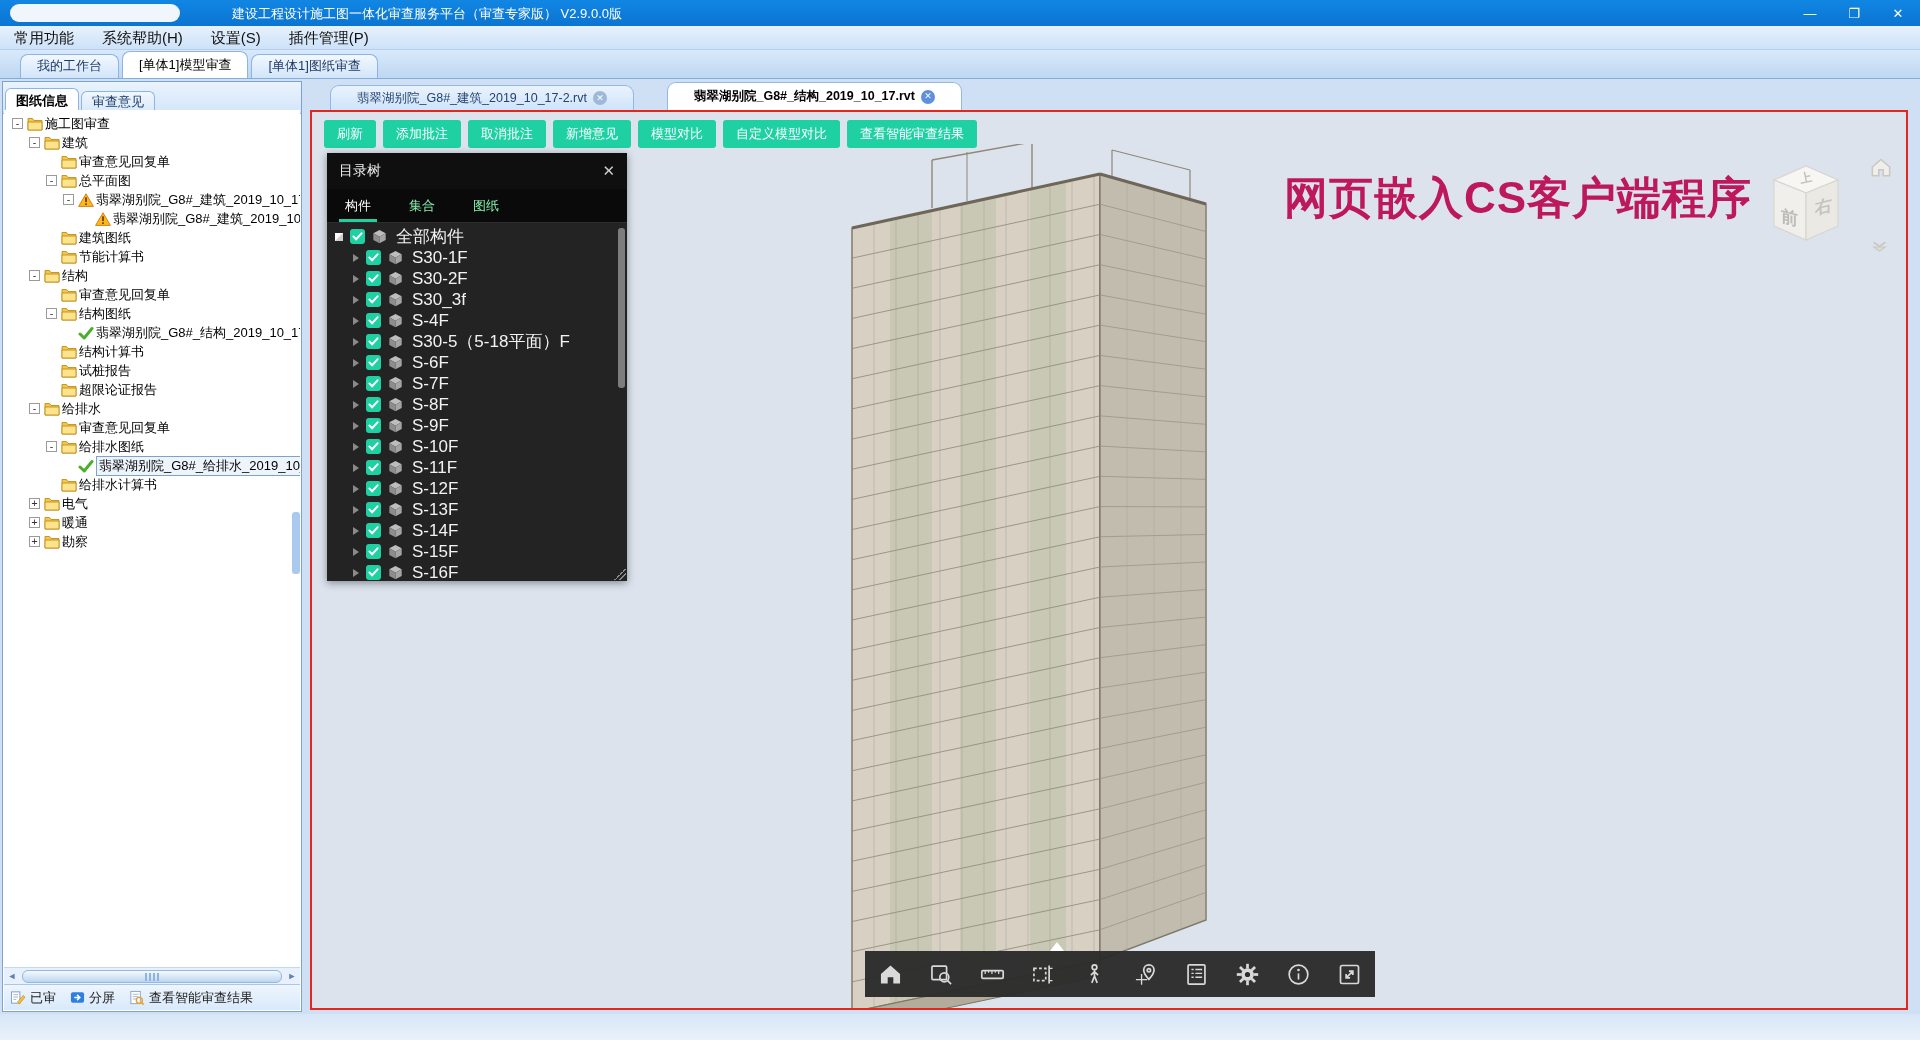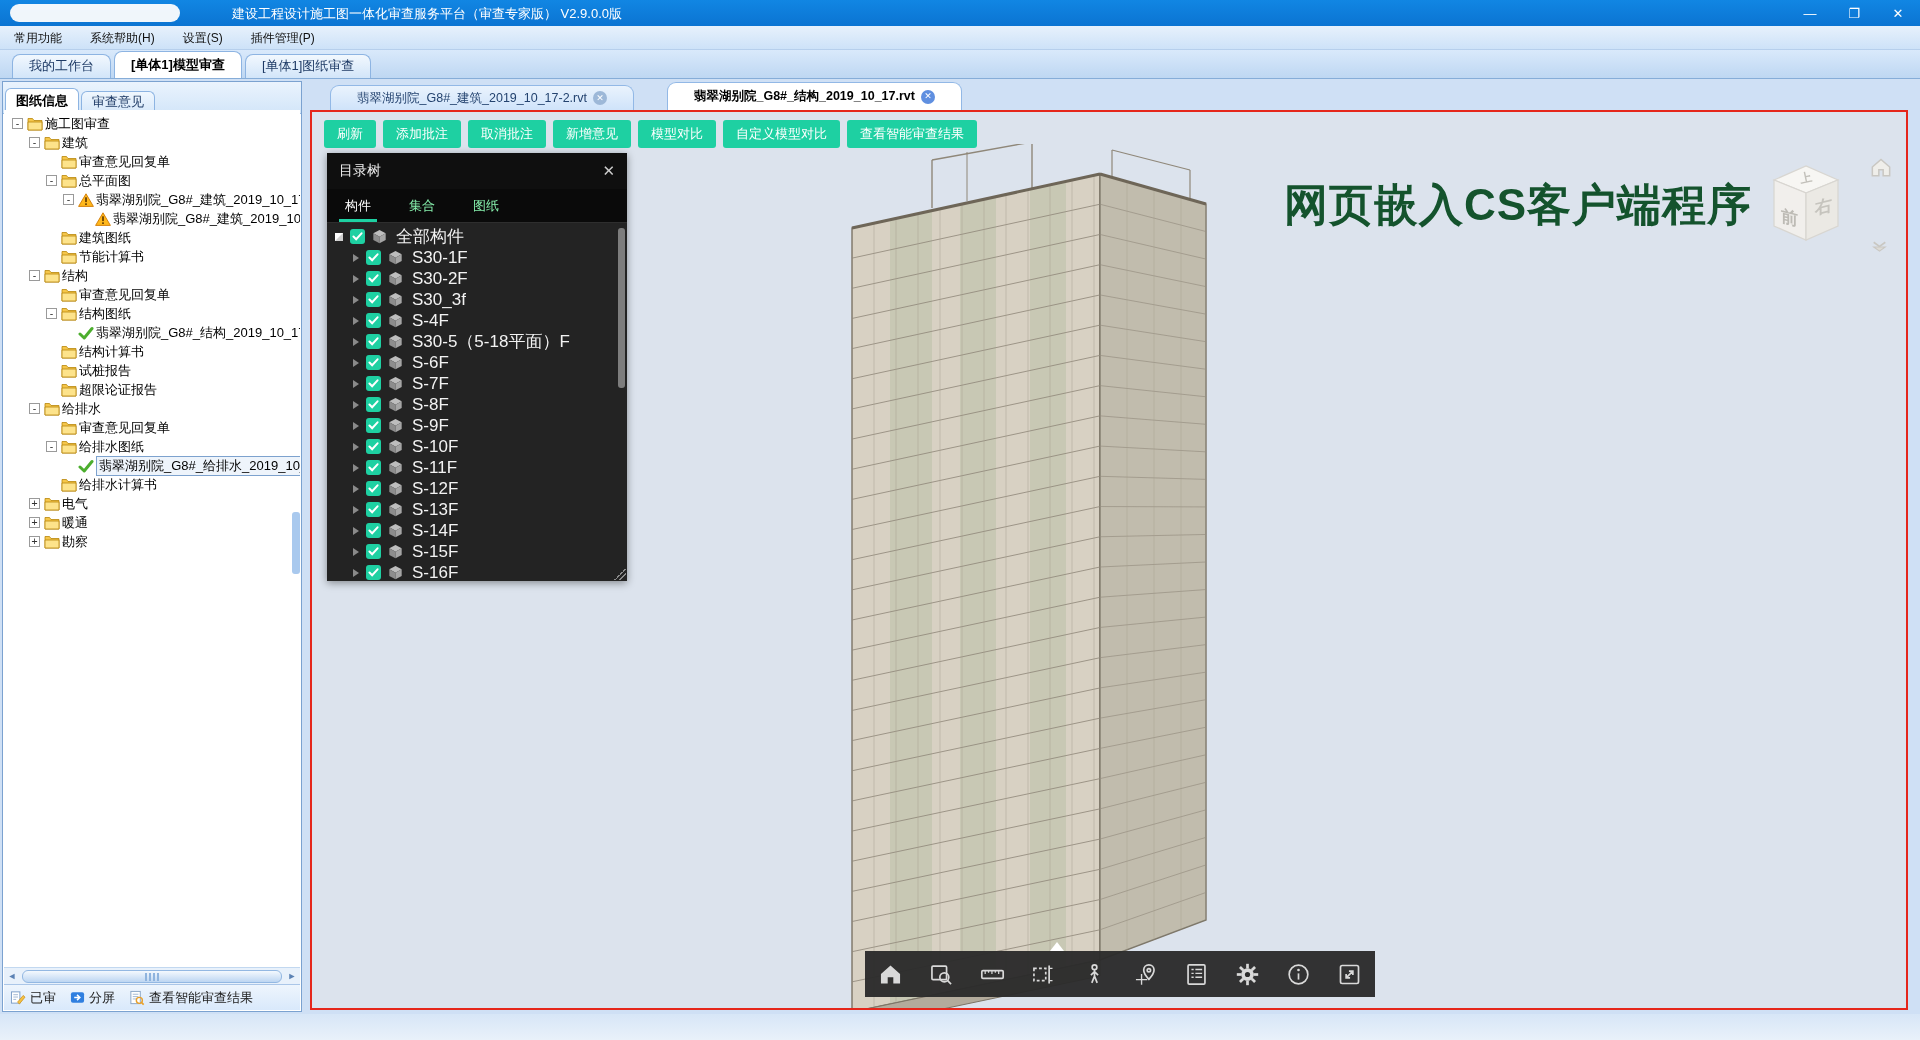--- a/index.html
+++ b/index.html
@@ -11,30 +11,30 @@
     background:linear-gradient(#1186e3,#0b74d2); color:#fff; font-size:13px; }
   .logo-blob { position:absolute; left:10px; top:4px; width:170px; height:18px;
     background:#fdfdfd; border-radius:9px; opacity:.95; }
   .title-text { position:absolute; left:232px; top:5px; white-space:nowrap; }
   .win-controls { position:absolute; right:0; top:0; height:26px; display:flex; }
   .win-btn { width:44px; height:26px; color:#fff; font-size:13px; display:flex;
     align-items:center; justify-content:center; cursor:default; }
 
   .menubar { position:absolute; left:0; top:26px; width:1920px; height:24px;
     background:linear-gradient(#e7f1fc,#cde2f8); display:flex; align-items:center;
-    font-size:12px; color:#111; border-bottom:1px solid #b6cfec; }
+    font-size:15px; color:#111; border-bottom:1px solid #b6cfec; }
   .menu-item { padding:0 14px; height:24px; line-height:24px; }
 
   .maintabs { position:absolute; left:0; top:50px; width:1920px; height:29px;
     background:linear-gradient(#d9e9fb,#bed7f2); display:flex; align-items:flex-end;
-    padding-left:12px; border-bottom:1px solid #86add8; }
+    padding-left:20px; border-bottom:1px solid #86add8; }
   .mtab { height:24px; line-height:22px; padding:0 16px; font-size:13px; color:#1f3b66;
     background:linear-gradient(#f2f8fe,#d2e5f9); border:1px solid #8db4e2; border-bottom:none;
     border-radius:8px 8px 0 0; margin-right:3px; }
-  .mtab.active { height:27px; line-height:25px; background:#fff; font-weight:bold; color:#000;text-align:center; }
+  .mtab.active { height:27px; line-height:25px; background:#fff; font-weight:normal; color:#000;text-align:center; }
 
   
   .sidebar { position:absolute; left:2px; top:81px; width:300px; height:931px;
     background:#fff; border:1px solid #7ba2d0; }
   .side-tabs { height:32px; display:flex; align-items:flex-end; padding-left:2px;
     background:linear-gradient(#eaf3fd,#d3e6f9); border-bottom:1px solid #9dbde4; }
   .stab { height:22px; line-height:20px; padding:0 10px; font-size:13px; color:#1f3b66;
     border:1px solid #8db4e2; border-bottom:none; border-radius:6px 6px 0 0;
     background:linear-gradient(#f0f7fe,#d7e8fa); margin-right:2px; }
   .stab.active { background:#fff; font-weight:bold; color:#000; height:25px; line-height:23px; }
@@ -83,22 +83,22 @@
     border:2px solid #e5261b; background:#dce3ed; overflow:hidden; }
 
   .vtoolbar { position:absolute; left:12px; top:8px; display:flex; gap:7px; }
   .btn-teal { background:#1ed0a2; color:#fff; border:none; font-size:13px;
     font-family:inherit; padding:5px 13px; border-radius:3px; white-space:nowrap; }
 
   
   .building { position:absolute; left:470px; top:32px; width:470px; height:900px; }
 
   
-  .annotation { position:absolute; left:972px; top:64px; font-size:44px; font-weight:bold;
-    color:#14532d; white-space:nowrap; letter-spacing:1px; }
+  .annotation { position:absolute; left:972px; top:57px; font-size:44px; font-weight:bold;
+    color:#be185d; white-space:nowrap; letter-spacing:1px; }
   .navcube { position:absolute; left:1448px; top:42px; width:92px; height:96px; }
   .cube-home { position:absolute; left:1556px; top:42px; }
   .cube-chevron { position:absolute; left:1558px; top:128px; }
 
   
   .catalog { position:absolute; left:15px; top:41px; width:300px; height:428px;
     background:#232323; box-shadow:0 2px 8px rgba(0,0,0,.4); color:#eee; }
   .cat-header { height:36px; background:#0f0f0f; display:flex; align-items:center;
     justify-content:space-between; padding:10px 12px; font-size:14px; }
   .cat-close { color:#cecece; font-size:15px; }

